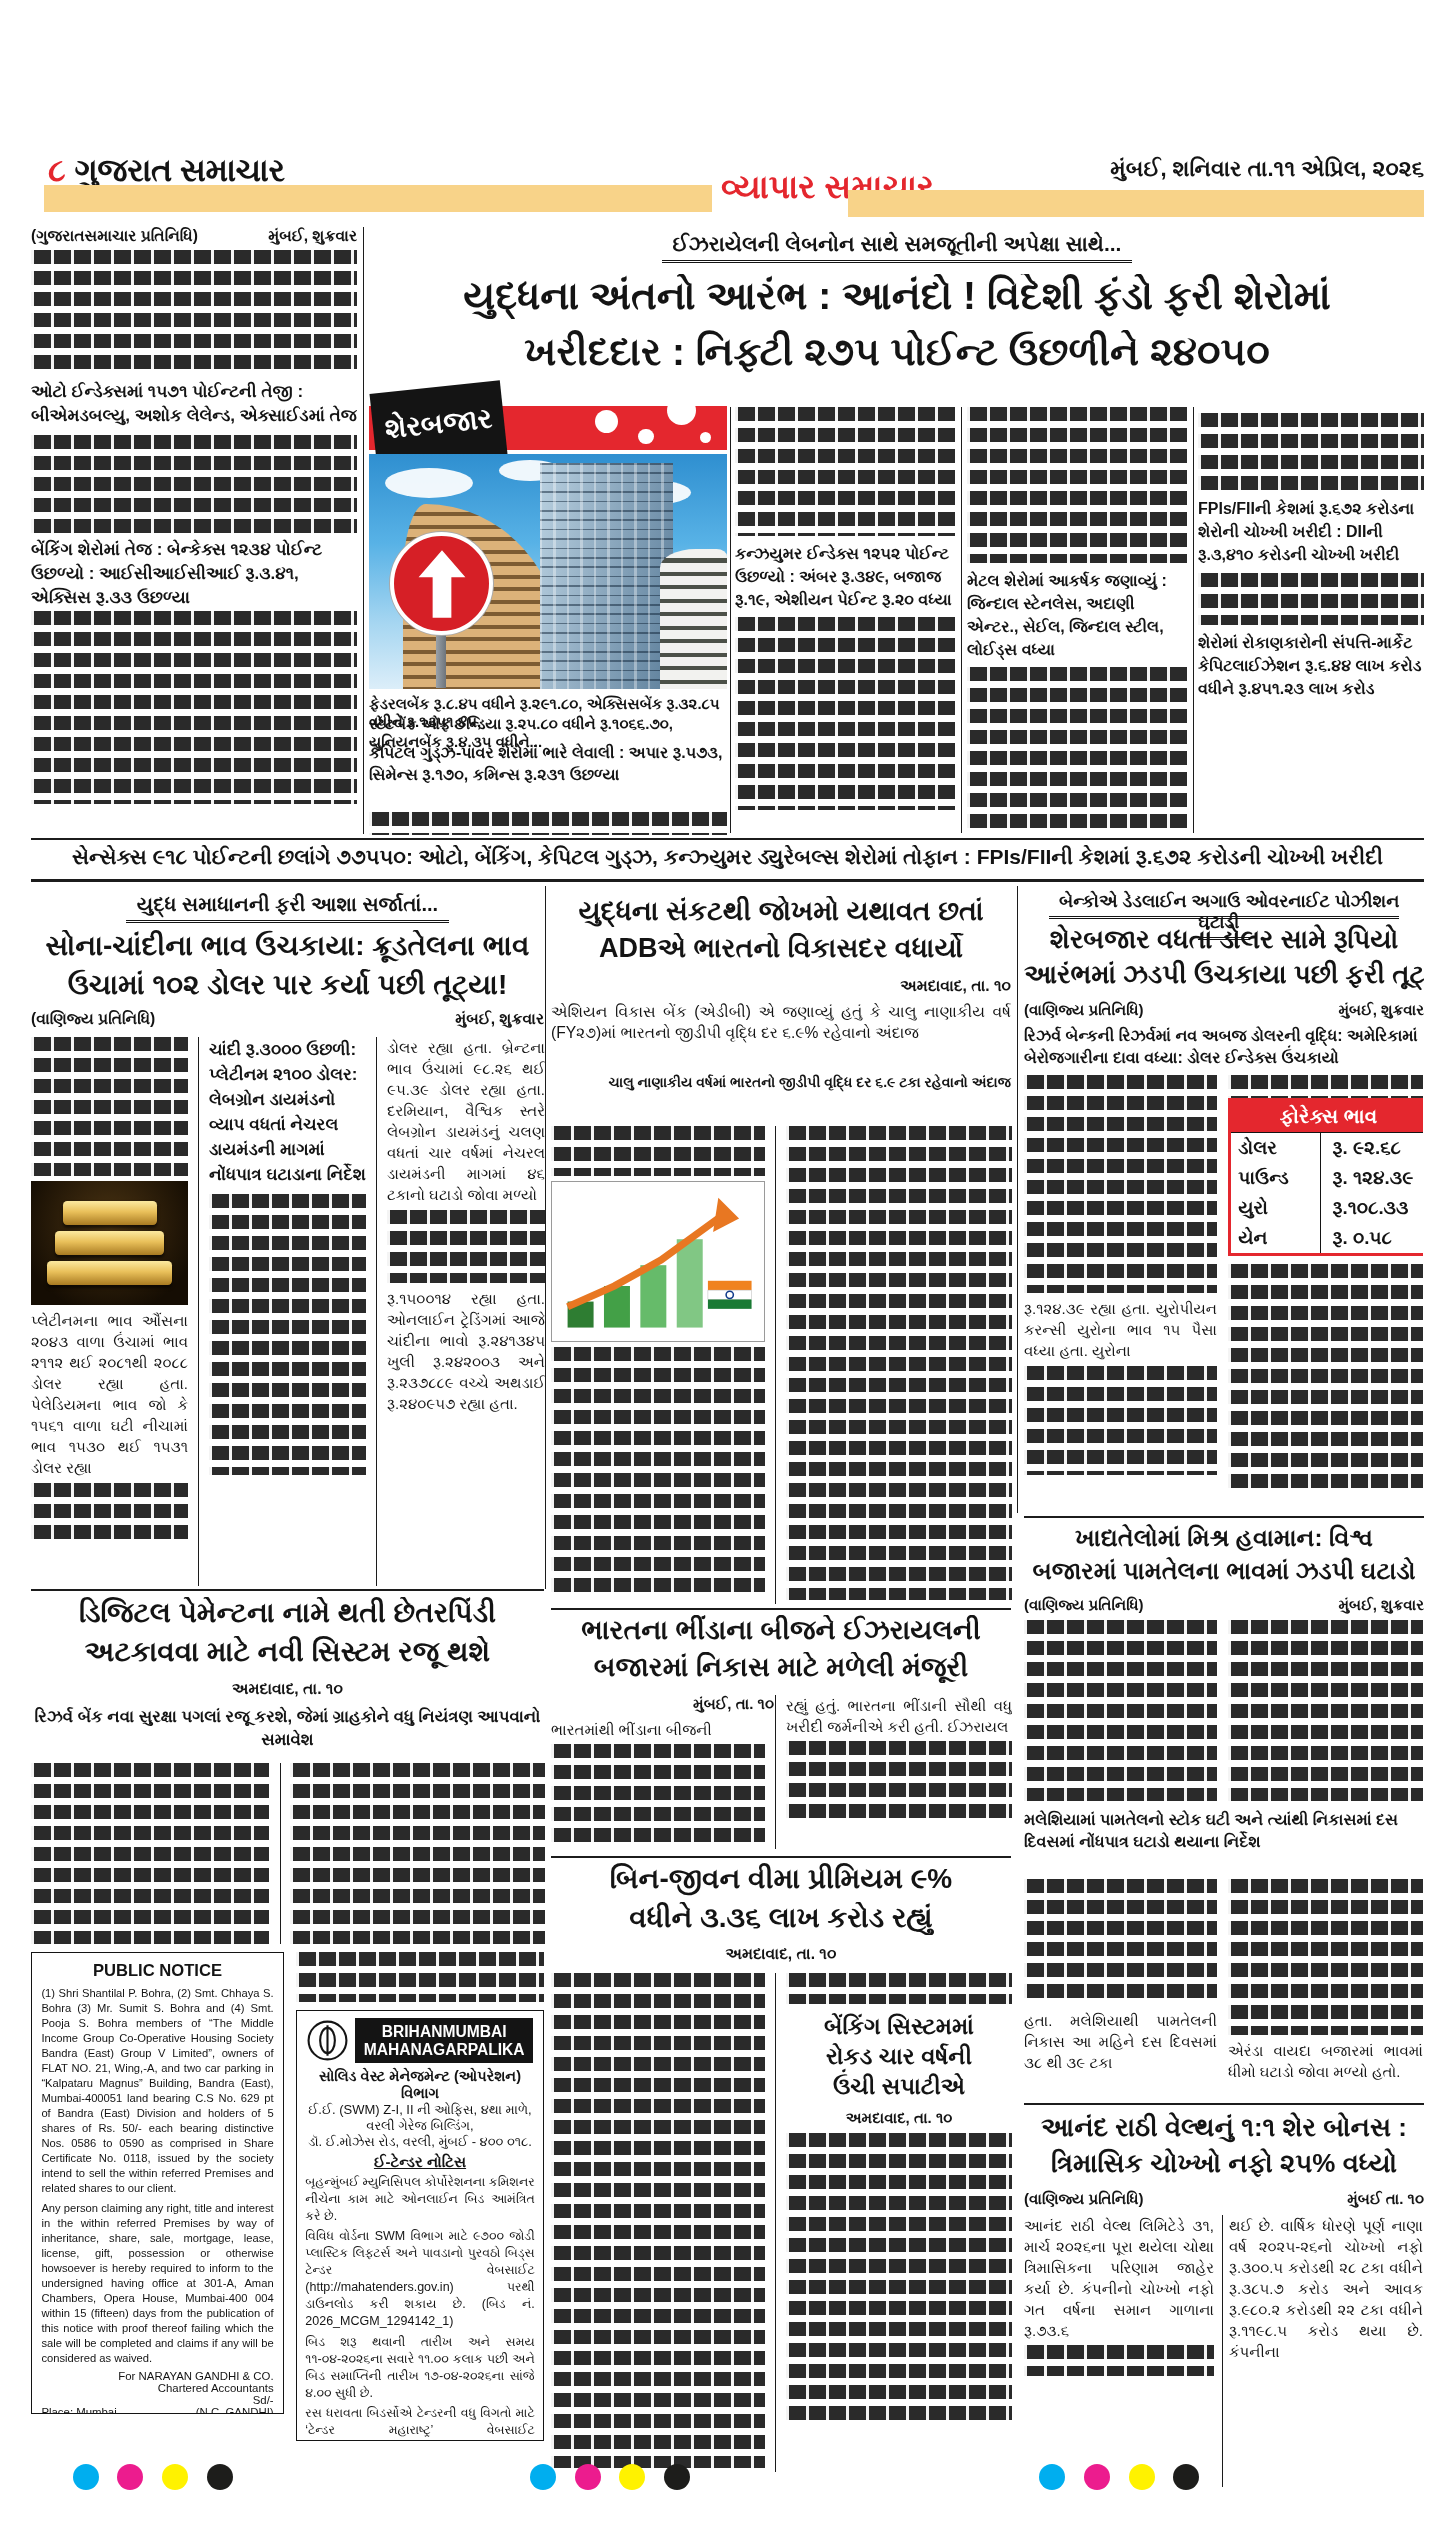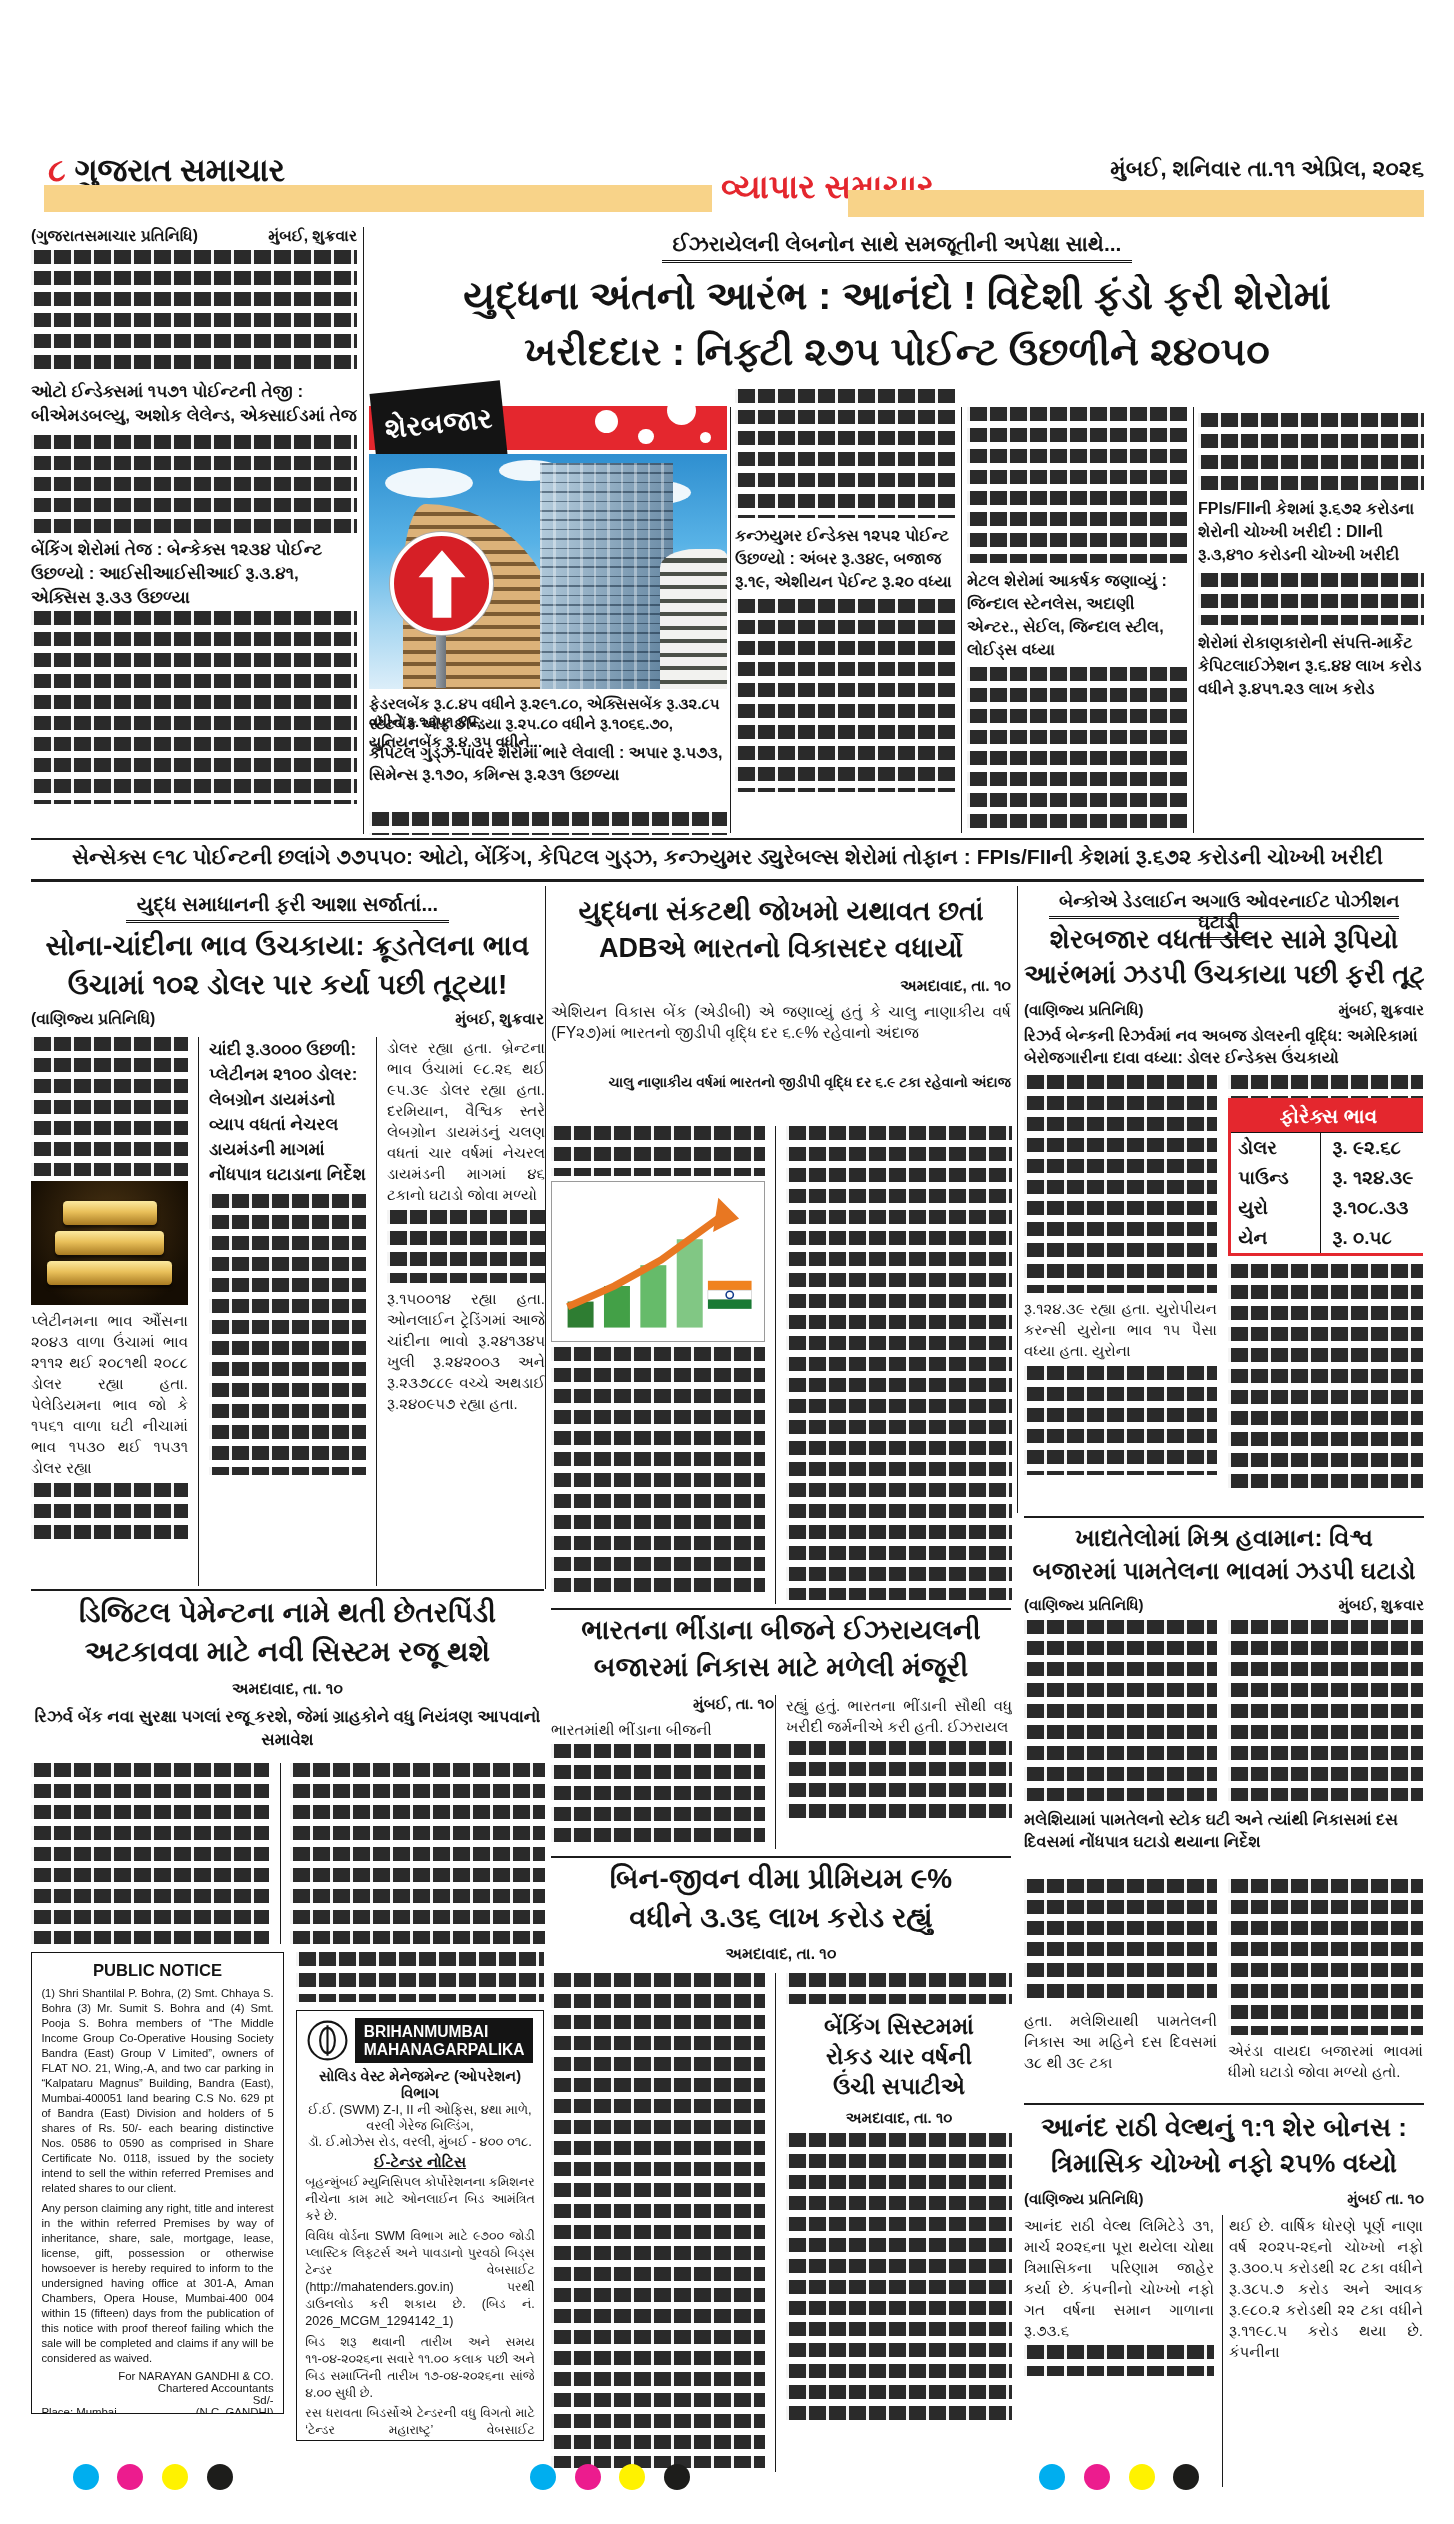--- a/index.html
+++ b/index.html
@@ -46,21 +46,21 @@
   .goldbox b{display:block;height:24px;border-radius:4.2px;
         background:linear-gradient(180deg,#fbe9a0,#e9c05a 45%,#a97b22);box-shadow:0 2.1px 3.1px rgba(0,0,0,.6)}
   .chartbox{background:#fff;border:1.6px solid #9a9a9a}
   .fx{border:3.1px solid #e4272e;background:#fff}
   .fx .fxh{background:#e4272e;color:#fff;font-weight:bold;text-align:center}
   .fxr{display:flex;font-weight:bold}
   .fxr span:first-child{width:42%;border-right:1.6px solid #141414;padding-left:7.3px}
   .fxr span:last-child{padding-left:11.4px}
   .noticebox{border:1.6px solid #141414;background:#fff;overflow:hidden}
   .pn-body{font-size:11.2px;line-height:15px;text-align:justify}
-  .bmc-head{background:#141414;color:#fff;font-weight:bold;text-align:left;line-height:1.1}
+  .bmc-head{background:#141414;color:#fff;font-weight:bold;text-align:center;line-height:1.1}
   .dotrow span{position:absolute;border-radius:50%;width:26px;height:26px}
 </style>
 </head>
 <body>
 
 <div class="page">
 
   <div class="abs masthead" style="left:48px;top:152px">
     <span class="no">૮</span><span>ગુજરાત સમાચાર</span>
   </div>
@@ -113,21 +113,21 @@
     <div class="capt" style="position:absolute;left:0;top:308px;width:358px;font-size:15px">ફેડરલબેંક રૂ.૮.૪૫ વધીને રૂ.૨૯૧.૮૦, એક્સિસબેંક રૂ.૩૨.૮૫ વધીને રૂ.૧૩૫૧.૪૫,</div>
     <div class="capt" style="position:absolute;left:0;top:328px;width:358px;font-size:15px">સ્ટેટબેંક ઓફ ઈન્ડિયા રૂ.૨૫.૮૦ વધીને રૂ.૧૦૬૬.૭૦, યુનિયનબેંક રૂ.૪.૩૫ વધીને...</div>
     <div class="sub" style="position:absolute;left:0;top:355px;width:358px;font-size:16px;line-height:22.3px">કેપિટલ ગુડ્ઝ-પાવર શેરોમાં ભારે લેવાલી : અપાર રૂ.૫૭૩, સિમેન્સ રૂ.૧૭૦, કમિન્સ રૂ.૨૩૧ ઉછળ્યા</div>
     <div class="greek" style="position:absolute;left:0;top:425px;width:358px;height:23px"></div>
   </div>
 
   <div class="vr" style="left:730px;top:407px;height:426px"></div>
   <div class="vr" style="left:961px;top:407px;height:426px"></div>
   <div class="vr" style="left:1193px;top:407px;height:426px"></div>
 
-  <div class="abs" style="left:735px;top:389px;width:220px;height:426px;overflow:hidden">
+  <div class="abs" style="left:735px;top:407px;width:220px;height:426px;overflow:hidden">
     <div class="greek" style="height:129px"></div>
     <div class="sub" style="font-size:16px;line-height:23px;margin:6.2px 0">કન્ઝયુમર ઈન્ડેક્સ ૧૨૫૨ પોઈન્ટ ઉછળ્યો : અંબર રૂ.૩૪૯, બજાજ રૂ.૧૯, એશીયન પેઈન્ટ રૂ.૨૦ વધ્યા</div>
     <div class="greek" style="height:193px"></div>
   </div>
   <div class="abs" style="left:967px;top:407px;width:220px;height:426px;overflow:hidden">
     <div class="greek" style="height:156px"></div>
     <div class="sub" style="font-size:16px;line-height:23px;margin:6.2px 0">મેટલ શેરોમાં આકર્ષક જણાવ્યું : જિન્દાલ સ્ટેનલેસ, અદાણી એન્ટર., સેઈલ, જિન્દાલ સ્ટીલ, લોઈડ્સ વધ્યા</div>
     <div class="greek" style="height:166px"></div>
   </div>
   <div class="abs" style="left:1198px;top:407px;width:226px;height:426px;overflow:hidden">

